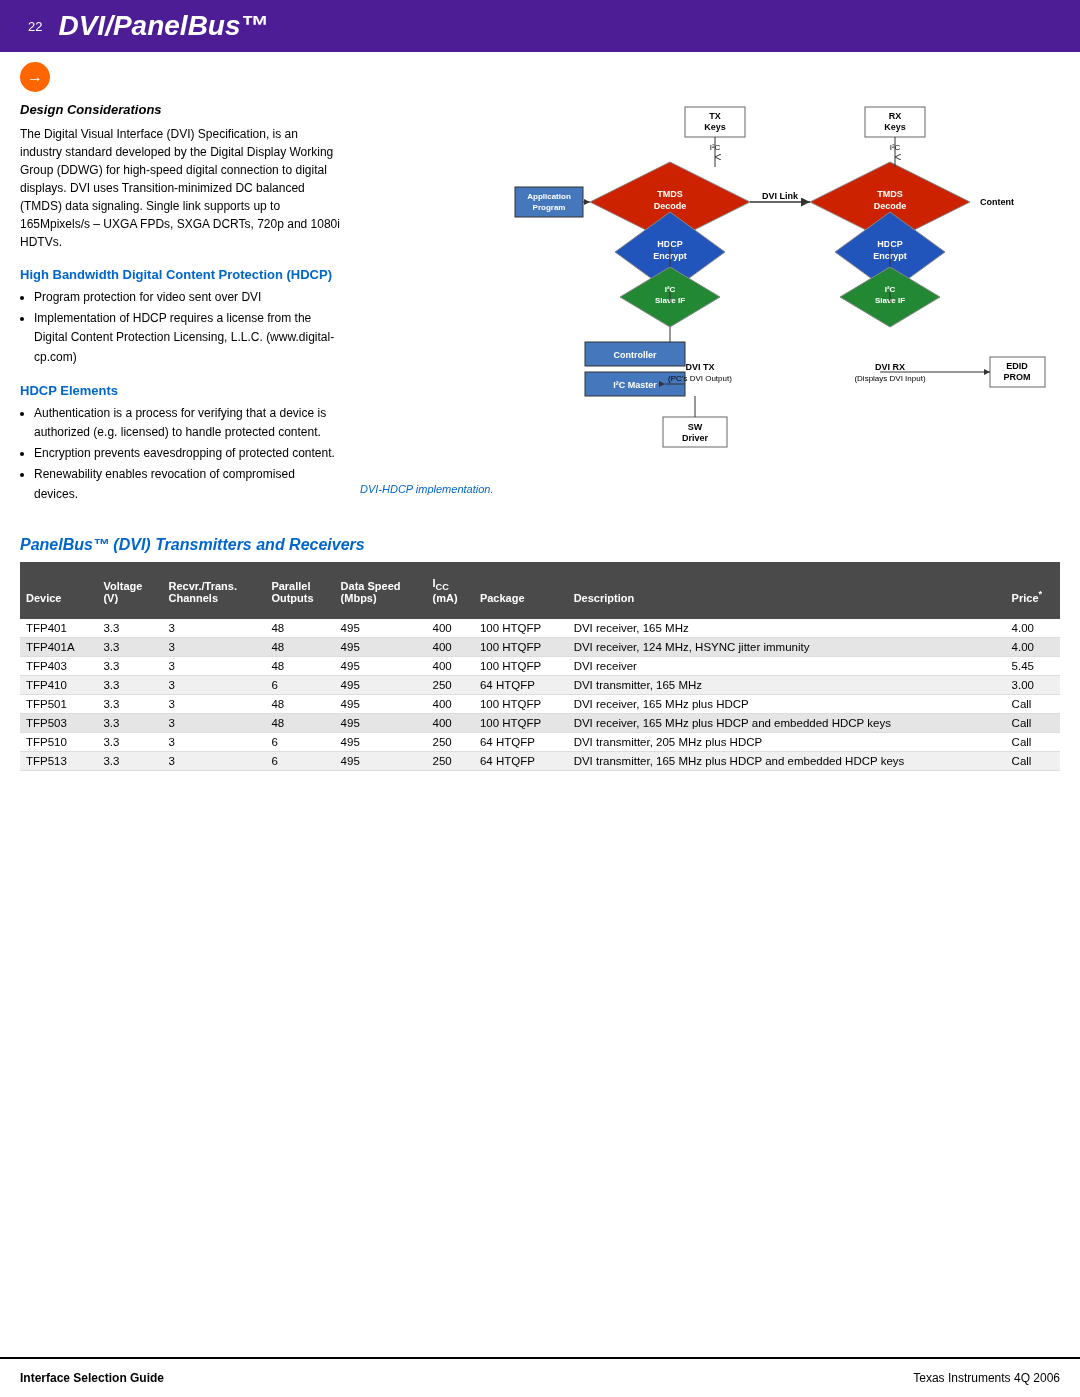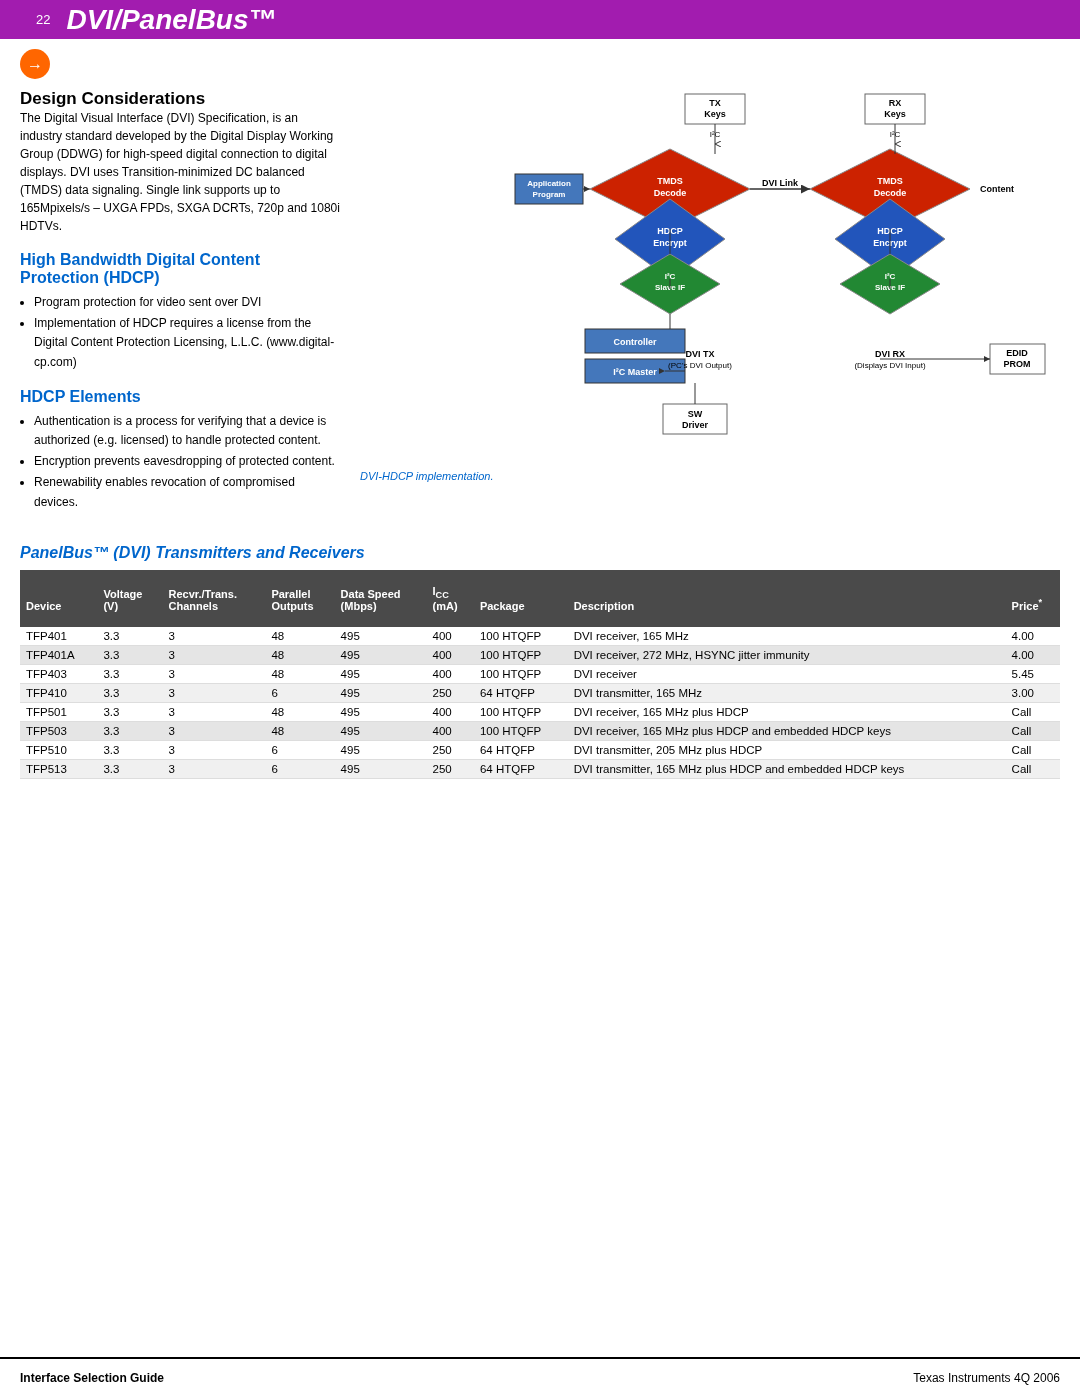--- a/index.html
+++ b/index.html
@@ -7,25 +7,25 @@
       font-family: Arial, Helvetica, sans-serif;
       font-size: 13px;
       background: #fff;
       color: #000;
       width: 1080px;
       min-height: 1397px;
     }
 
     
     .header {
-      background: #a21caf;
+      background: #4c1d95;
       display: flex;
       align-items: center;
-      padding: 8px 36px;
-      height: 39px;
+      padding: 8px 28px;
+      height: 52px;
     }
     .page-number {
       color: #fff;
       font-size: 13px;
       margin-right: 16px;
       font-weight: normal;
     }
     .header-title {
       color: #fff;
       font-size: 28px;
@@ -62,25 +62,27 @@
     }
     .left-column {
       width: 320px;
       flex-shrink: 0;
     }
     .right-column {
       flex: 1;
     }
 
     .section-title {
-      font-size: 17px;
-      font-weight: bold;
+      font-size: 13px;
+      font-weight: bold;
+      margin-bottom: 8px;
+      font-style: italic;
     }
     .section-subtitle {
-      font-size: 16px;
+      font-size: 13px;
       font-weight: bold;
       color: #0066cc;
       margin-top: 16px;
       margin-bottom: 6px;
     }
     .body-text {
       font-size: 12px;
       line-height: 1.5;
       margin-bottom: 6px;
     }
@@ -341,21 +343,21 @@
           <td>4.00</td>
         </tr>
         <tr class="highlight-row">
           <td>TFP401A</td>
           <td>3.3</td>
           <td>3</td>
           <td>48</td>
           <td>495</td>
           <td>400</td>
           <td>100 HTQFP</td>
-          <td>DVI receiver, 272 MHz, HSYNC jitter immunity</td>
+          <td>DVI receiver, 124 MHz, HSYNC jitter immunity</td>
           <td>4.00</td>
         </tr>
         <tr>
           <td>TFP403</td>
           <td>3.3</td>
           <td>3</td>
           <td>48</td>
           <td>495</td>
           <td>400</td>
           <td>100 HTQFP</td>

